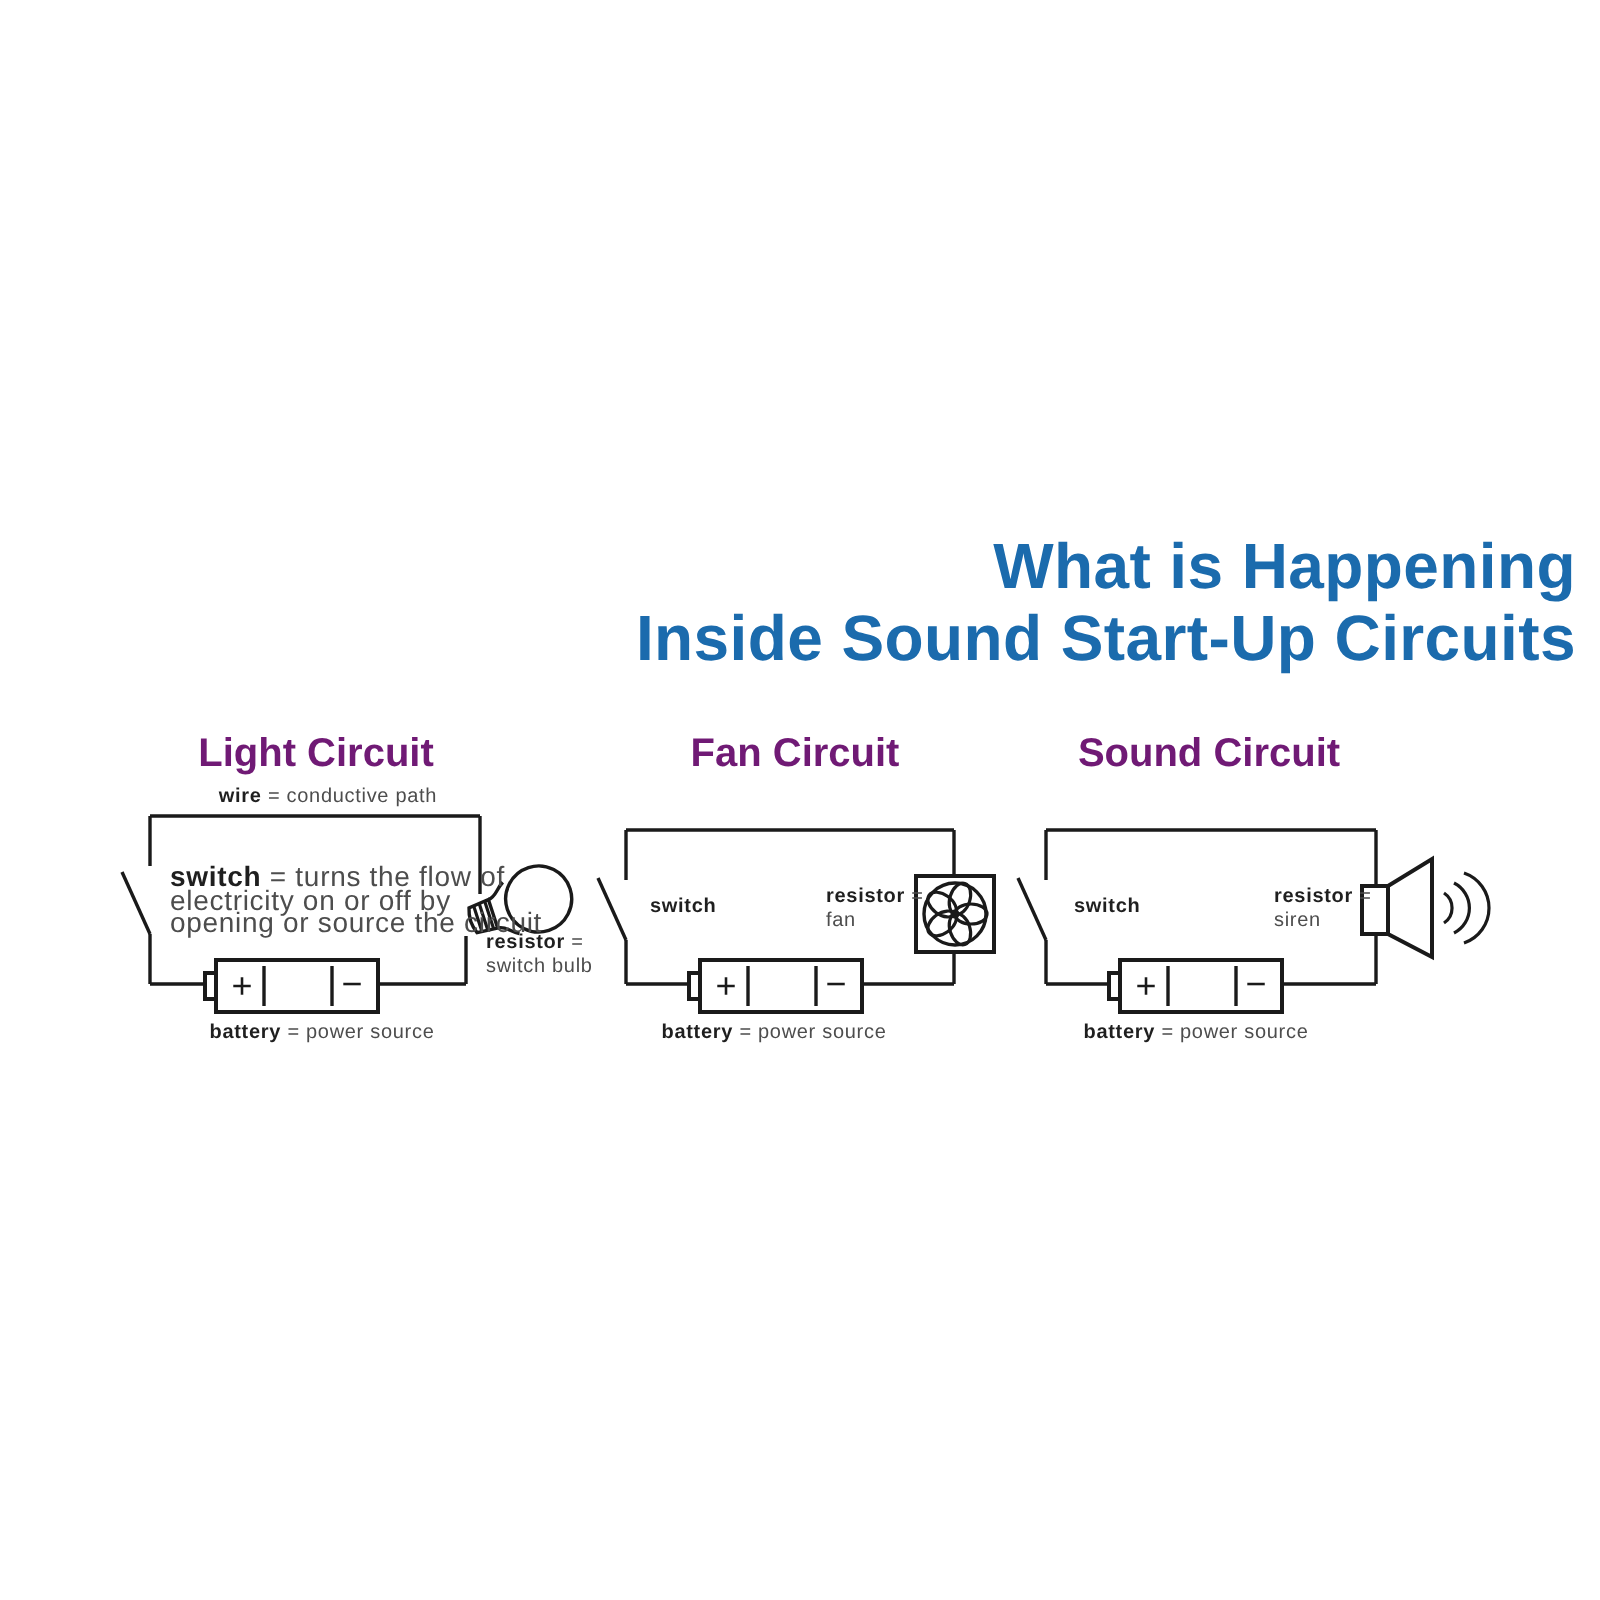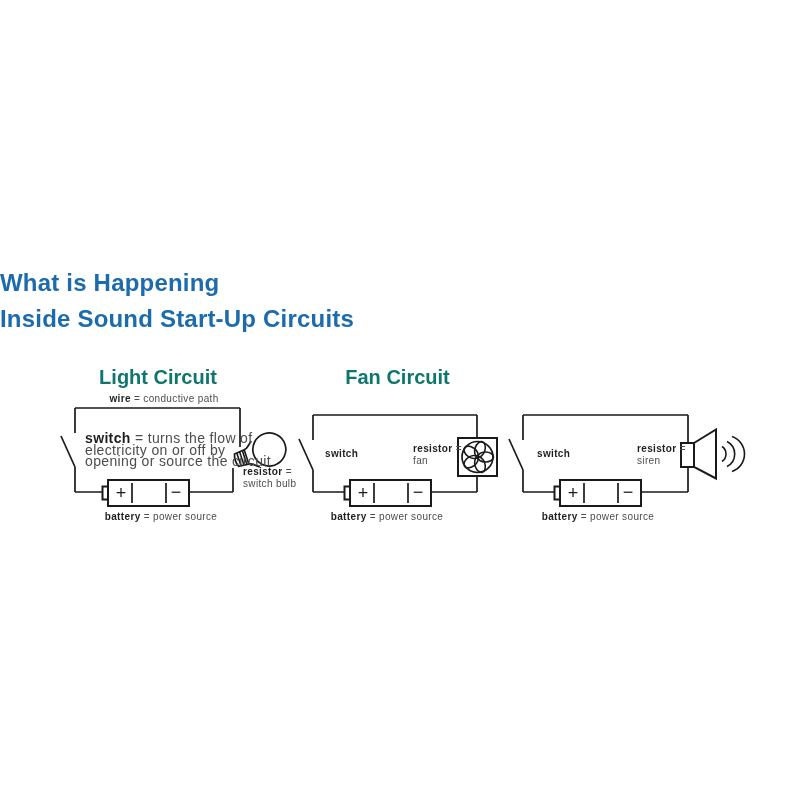--- a/index.html
+++ b/index.html
@@ -1,22 +1,22 @@
 <!DOCTYPE html>
 <html><head>
 <meta charset="utf-8">
 <style>
   html,body{margin:0;padding:0;background:#fff;}
   #page{position:relative;width:800px;height:800px;background:#ffffff;overflow:hidden;
         font-family:"Liberation Sans",sans-serif;}
 
-  .title{position:absolute;left:0;top:265px;width:788px;text-align:left;
-         color:#1b6bad;font-weight:bold;font-size:24px;line-height:36px;letter-spacing:.2px;}
+  .title{position:absolute;left:0;top:265px;width:788px;text-align:right;
+         color:#1b6bad;font-weight:bold;font-size:32px;line-height:36px;letter-spacing:.2px;}
 
-  .heading{position:absolute;top:366px;text-align:center;color:#0f766e;
+  .heading{position:absolute;top:366px;text-align:center;color:#701a75;
            font-weight:bold;font-size:20px;line-height:22px;}
   .heading.light{left:52px;width:212px;}
   .heading.fan{left:295px;width:205px;}
   .heading.sound{left:502px;width:205px;}
 
   .lbl{position:absolute;font-size:10px;line-height:11.5px;letter-spacing:.35px;
        color:#4d4d4d;white-space:nowrap;}
   .lbl b{color:#1f1f1f;font-weight:bold;text-align:right;}
   .lbl.center{text-align:center;}
 
@@ -33,20 +33,21 @@
 
 <div id="page">
 
   <div class="title">
     <div>What is Happening</div>
     <div>Inside Sound Start-Up Circuits</div>
   </div>
 
   <div class="heading light">Light Circuit</div>
   <div class="heading fan">Fan Circuit</div>
+  <div class="heading sound">Sound Circuit</div>
 
   <svg style="left:50px;top:390px;" width="270" height="145" viewBox="0 0 270 145">
     <path class="wire" d="M25,18 H190 M190,18 V57 M25,18 V43 M25,77 V102 M25,102 H183 M183,102 V78"></path>
     <path class="wire" d="M25,77 L11,46"></path>
 
     <g transform="translate(187,70) rotate(-18)">
       <circle class="comp2" cx="34" cy="0" r="16.5"></circle>
       <path class="cline" d="M10,-7.5 C14,-7.5 15,-11 19.5,-13.5"></path>
       <path class="cline" d="M10,7.5 C14,7.5 15,11 19.5,13.5"></path>
       <path class="comp2" d="M10,-7.5 L-0.5,-6.5 Q-3,0 -0.5,6.5 L10,7.5 Z"></path>

